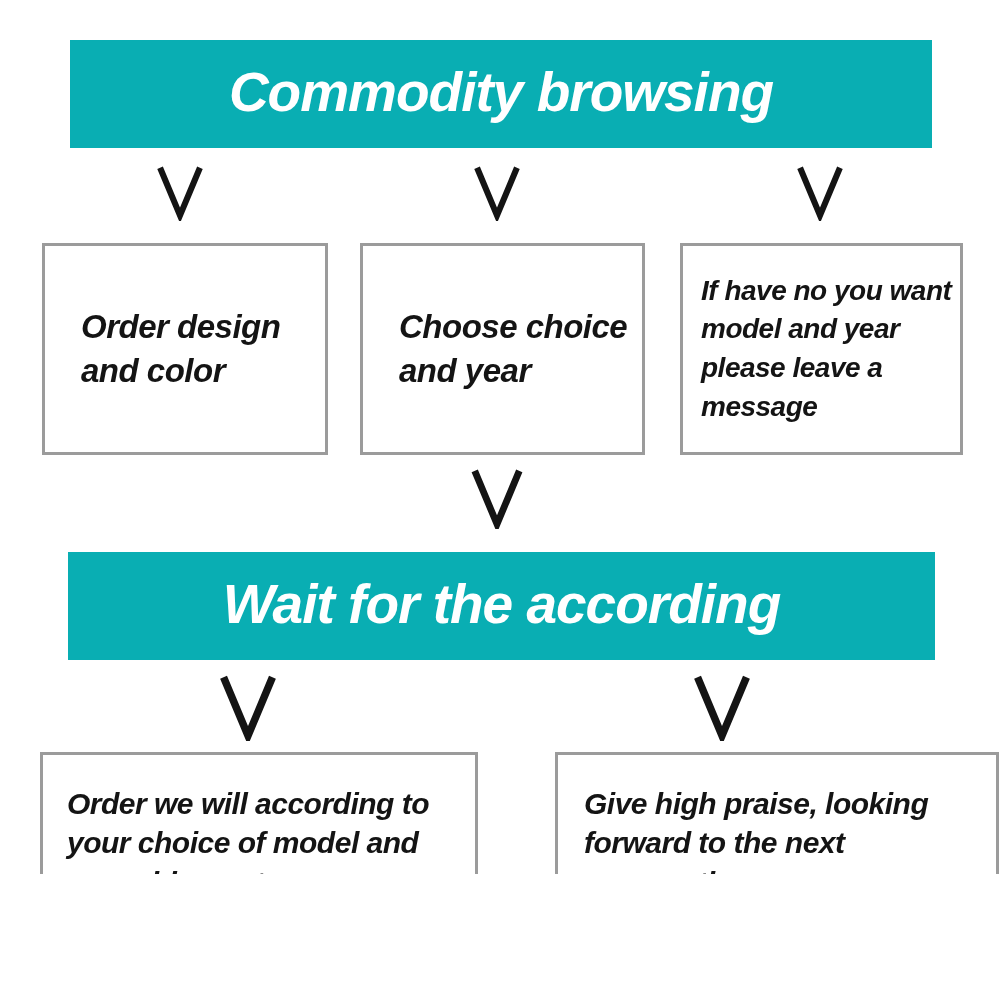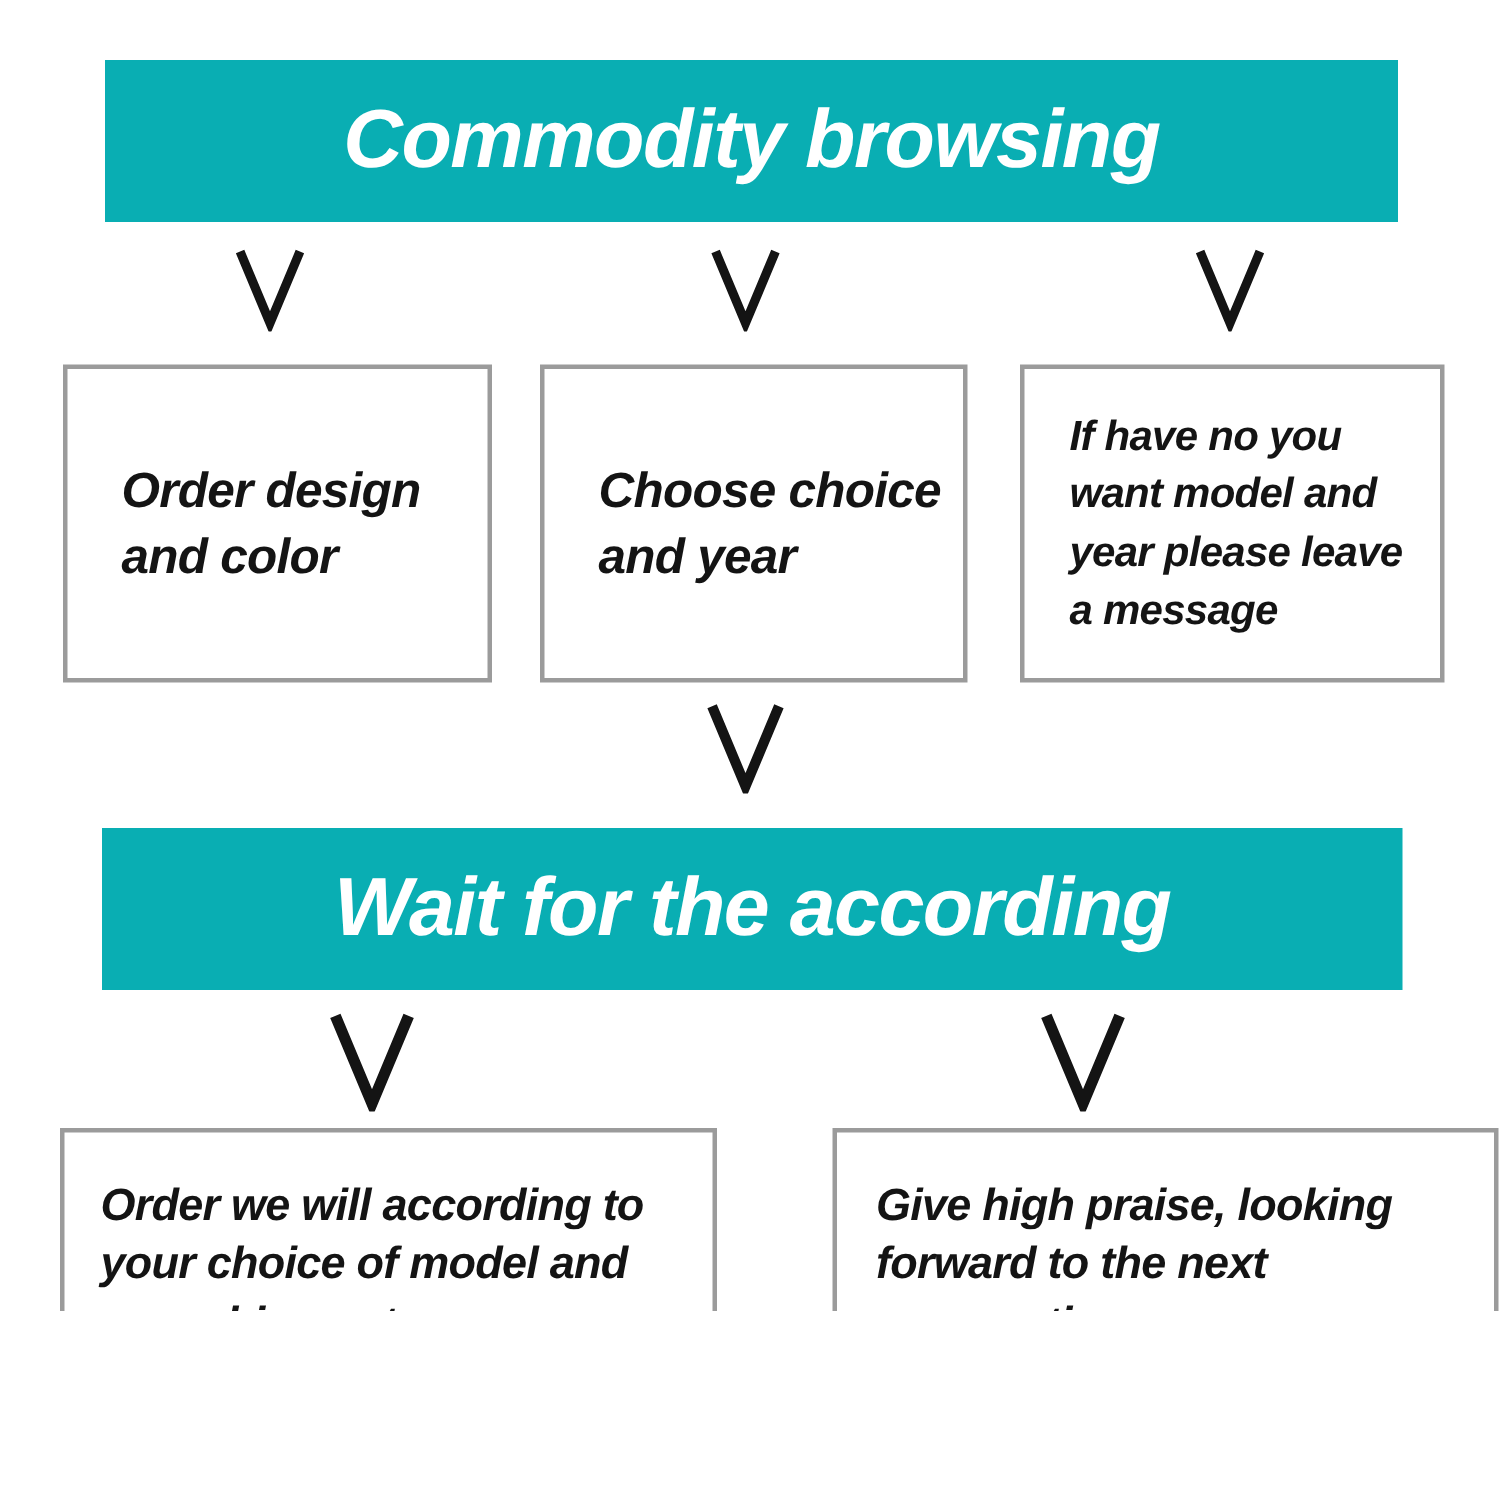--- a/index.html
+++ b/index.html
@@ -54,21 +54,21 @@
   .box-a p, .box-b p { font-size: 33px; padding: 0 14px 0 36px; }
   .box-c p { font-size: 28px; padding: 0 8px 0 18px; line-height: 1.38; }
   .box-d p { font-size: 30px; padding: 0 12px 0 24px; transform: translateY(-14px); }
   .box-e p { font-size: 30px; padding: 0 12px 0 26px; transform: translateY(-14px); }
 
   .banner-top { left: 70px; top: 40px; width: 862px; height: 108px; }
   .banner-mid { left: 68px; top: 552px; width: 867px; height: 108px; }
 
   .box-a { left: 42px;  top: 243px; width: 286px; height: 212px; }
   .box-b { left: 360px; top: 243px; width: 285px; height: 212px; }
-  .box-c { left: 680px; top: 243px; width: 283px; height: 212px; padding-left: 12px; }
+  .box-c { left: 680px; top: 243px; width: 283px; height: 212px; }
   .box-d { left: 40px;  top: 752px; width: 438px; height: 210px; }
   .box-e { left: 518px; top: 752px; width: 444px; height: 210px; margin-left: 37px; }
 
   .arrow { position: absolute; }
   .arrow svg { display: block; width: 100%; height: 100%; }
   .arrow polyline {
     fill: none;
     stroke: var(--arrow);
     stroke-width: 7;
     stroke-linejoin: miter;

